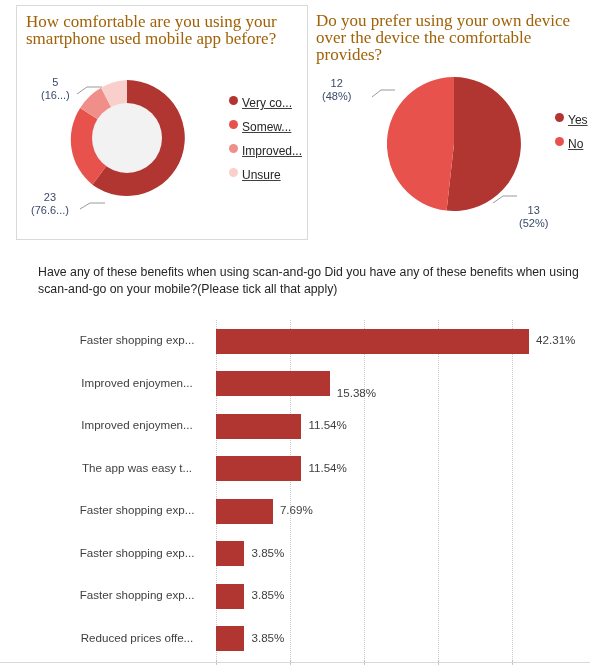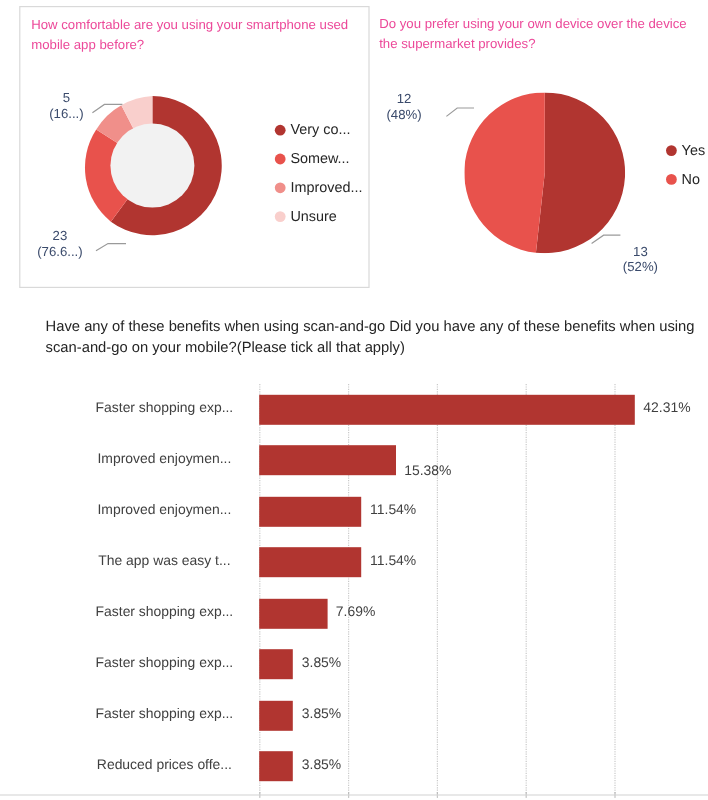--- a/index.html
+++ b/index.html
@@ -16,40 +16,40 @@
   
   .panel-donut{
     position:absolute;left:16px;top:5px;width:292px;height:235px;
     border:1px solid #d9d9d9;background:#fff;box-sizing:border-box;
   }
   .panel-pie{
     position:absolute;left:315px;top:5px;width:275px;height:235px;
     background:#fff;box-sizing:border-box;
   }
   .chart-title{
-    font-size:11px;line-height:17px;color:#ec4899;
-    font-family:Liberation Sans, sans-serif;
+    font-size:17px;line-height:17px;color:#a16207;
+    font-family:Liberation Serif, serif;
   }
   .panel-donut .chart-title{position:absolute;left:9px;top:7px;width:272px;}
   .panel-pie   .chart-title{position:absolute;left:1px;top:7px;width:272px;}
 
   
   .donut-wrap{position:absolute;left:46px;top:68px;width:128px;height:128px;}
   .donut-svg{display:block;}
   .lbl{
     position:absolute;font-size:11px;color:#3a4a6b;line-height:13px;
     white-space:nowrap;text-align:center;
   }
   .lbl.d1{left:24px;top:70px;}
   .lbl.d2{left:14px;top:185px;}
   .leader{position:absolute;stroke:#9a9a9a;fill:none;stroke-width:1;}
 
   
   .legend{position:absolute;left:212px;top:90px;}
-  .legend-item{display:flex;align-items:center;height:24px;}
+  .legend-item{display:flex;align-items:flex-start;height:24px;text-decoration:underline;}
   .legend-dot{width:9px;height:9px;border-radius:50%;margin-right:4px;flex:0 0 auto;}
   .legend-text{font-size:12px;color:#262626;white-space:nowrap;}
 
   
   .pie-wrap{position:absolute;left:72px;top:72px;width:134px;height:134px;}
   .lbl.p1{left:7px;top:72px;}
   .lbl.p2{left:204px;top:199px;}
   .legend2{position:absolute;left:240px;top:108px;}
 
   
@@ -121,21 +121,21 @@
         <span class="legend-text">Improved...</span>
       </div>
       <div class="legend-item">
         <span class="legend-dot" style="background:#f9cfcc"></span>
         <span class="legend-text">Unsure</span>
       </div>
     </div>
   </div>
 
   <div class="panel-pie">
-    <div class="chart-title">Do you prefer using your own device over the device the supermarket provides?</div>
+    <div class="chart-title">Do you prefer using your own device over the device the comfortable provides?</div>
 
     <div class="pie-wrap">
       <svg width="134" height="134" viewBox="0 0 134 134">
 
         <path d="M67,67 L67,0 A67,67 0 1,1 59.6,133.6 Z" fill="#b13530"></path>
 
         <path d="M67,67 L59.6,133.6 A67,67 0 0,1 67,0 Z" fill="#e8524c"></path>
       </svg>
     </div>
 

